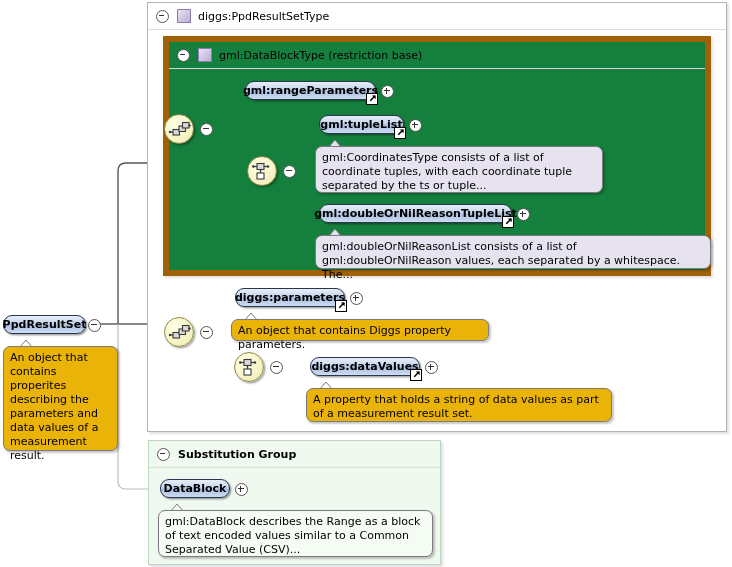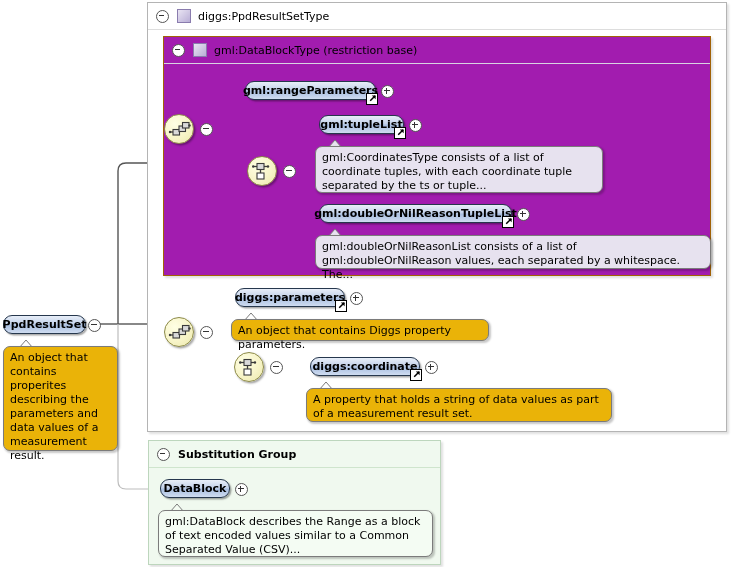--- a/index.html
+++ b/index.html
@@ -27,22 +27,22 @@
   .box {
     position: absolute;
     box-sizing: border-box;
   }
   .type-box {
     border: 1px solid #b4b4b4;
     background: #ffffff;
     box-shadow: 2px 2px 2px rgba(0,0,0,0.12);
   }
   .restriction-box {
-    border: 1px solid #a16207;
-    background: #a21caf;
+    border: 6px solid #a16207;
+    background: #15803d;
     box-shadow: 2px 2px 2px rgba(0,0,0,0.12);
   }
   .subst-box {
     border: 1px solid #bdd6bd;
     background: #f0f9ef;
     box-shadow: 2px 2px 2px rgba(0,0,0,0.12);
   }
 
   .box-header {
     position: absolute;
@@ -403,21 +403,21 @@
       <line x1="16" y1="9.5" x2="19.5" y2="9.5" stroke="#3a3a3a" stroke-width="1.3"></line>
       <line x1="12.5" y1="12.5" x2="12.5" y2="16" stroke="#3a3a3a" stroke-width="1.3"></line>
       <rect x="9" y="16" width="7" height="6" fill="#ffffff" stroke="#3a3a3a" stroke-width="1.1"></rect>
       <circle cx="5.2" cy="9.5" r="1.2" fill="#3a3a3a"></circle>
       <circle cx="20" cy="9.5" r="1.2" fill="#3a3a3a"></circle>
     </svg>
   </div>
   <div class="collapser" style="left:270px; top:361px;"></div>
 
   <div class="elem" style="left:310px; top:357px; width:110px;">
-    <span>diggs:coordinate</span>
+    <span>diggs:dataValues</span>
   </div>
   <div class="link-badge" style="left:410px; top:369px;">
     <svg width="10" height="10" viewBox="0 0 10 10">
       <path d="M8.2 1.8 L3.2 6.8" stroke="#000" stroke-width="1.5"></path>
       <path d="M8.6 1.4 L8.6 5.2 L4.8 1.4 Z" fill="#000"></path>
     </svg>
   </div>
   <div class="expander" style="left:425px; top:361px;"></div>
 
   <svg class="tail" style="left:318px; top:381px;">

